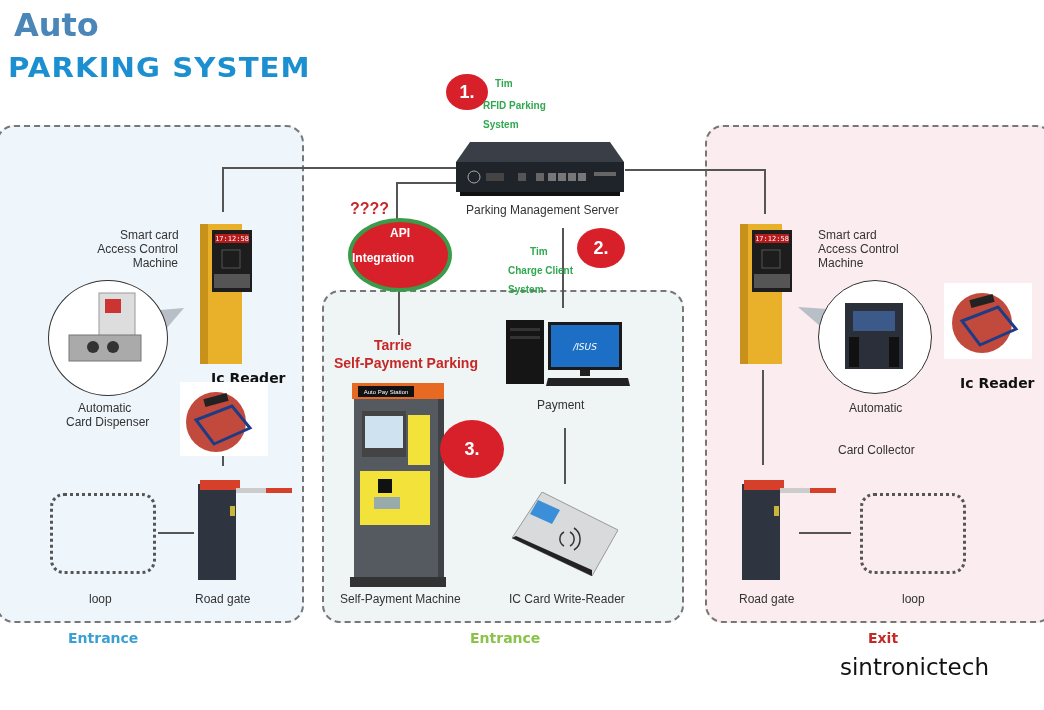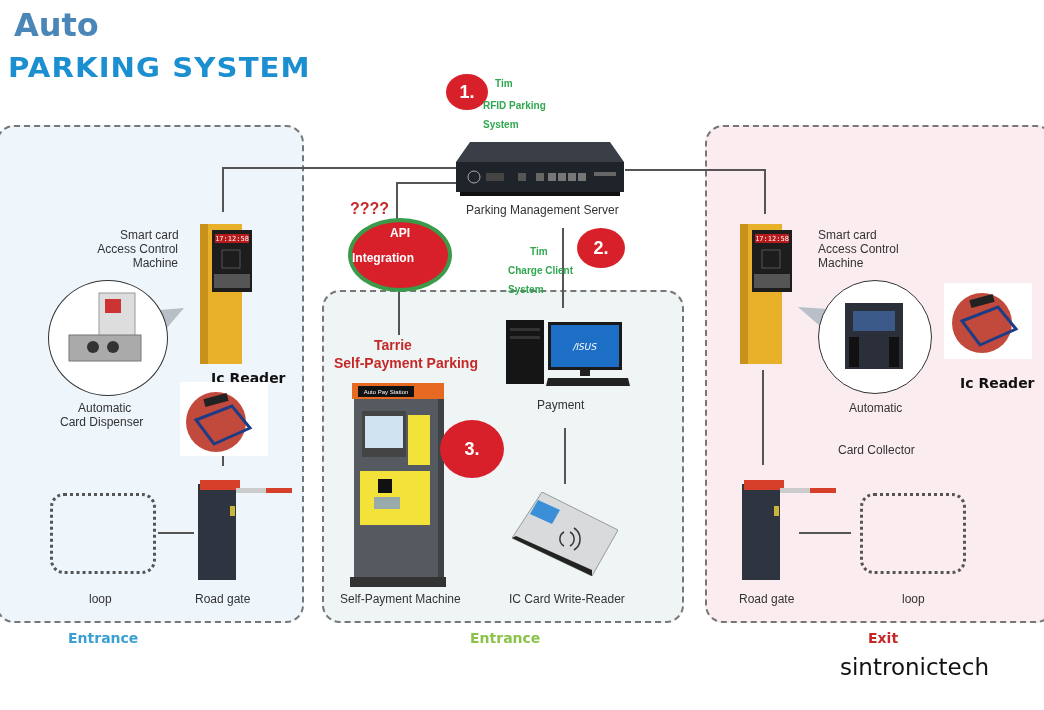--- a/index.html
+++ b/index.html
@@ -155,21 +155,21 @@
 <div class="circle" style="left:48px;top:280px;width:118px;height:114px;">
   <svg width="118" height="114" viewBox="0 0 118 114">
     <rect x="50" y="12" width="36" height="54" fill="#ddd" stroke="#999"></rect>
     <rect x="56" y="18" width="16" height="14" fill="#c33"></rect>
     <rect x="20" y="54" width="72" height="26" fill="#aaa" stroke="#777"></rect>
     <circle cx="44" cy="66" r="6" fill="#333"></circle>
     <circle cx="64" cy="66" r="6" fill="#333"></circle>
   </svg>
 </div>
 <div class="lbl c" style="left:78px;top:401px;">Automatic</div>
-<div class="lbl c" style="left:60px;top:415px;">Card Dispenser</div>
+<div class="lbl c" style="left:66px;top:415px;">Card Dispenser</div>
 
 <div class="ic-lbl" style="left:211px;top:370px;">Ic Reader</div>
 <div class="abs" style="left:180px;top:382px;width:88px;height:74px;background:#fff;">
   <svg width="88" height="74" viewBox="0 0 88 74">
     <circle cx="36" cy="40" r="30" fill="#c24a3c"></circle>
     <polygon points="16,38 52,24 70,46 34,62" fill="none" stroke="#1e3c86" stroke-width="3"></polygon>
     <rect x="24" y="14" width="24" height="8" fill="#222" transform="rotate(-15 36 18)"></rect>
   </svg>
 </div>
 

